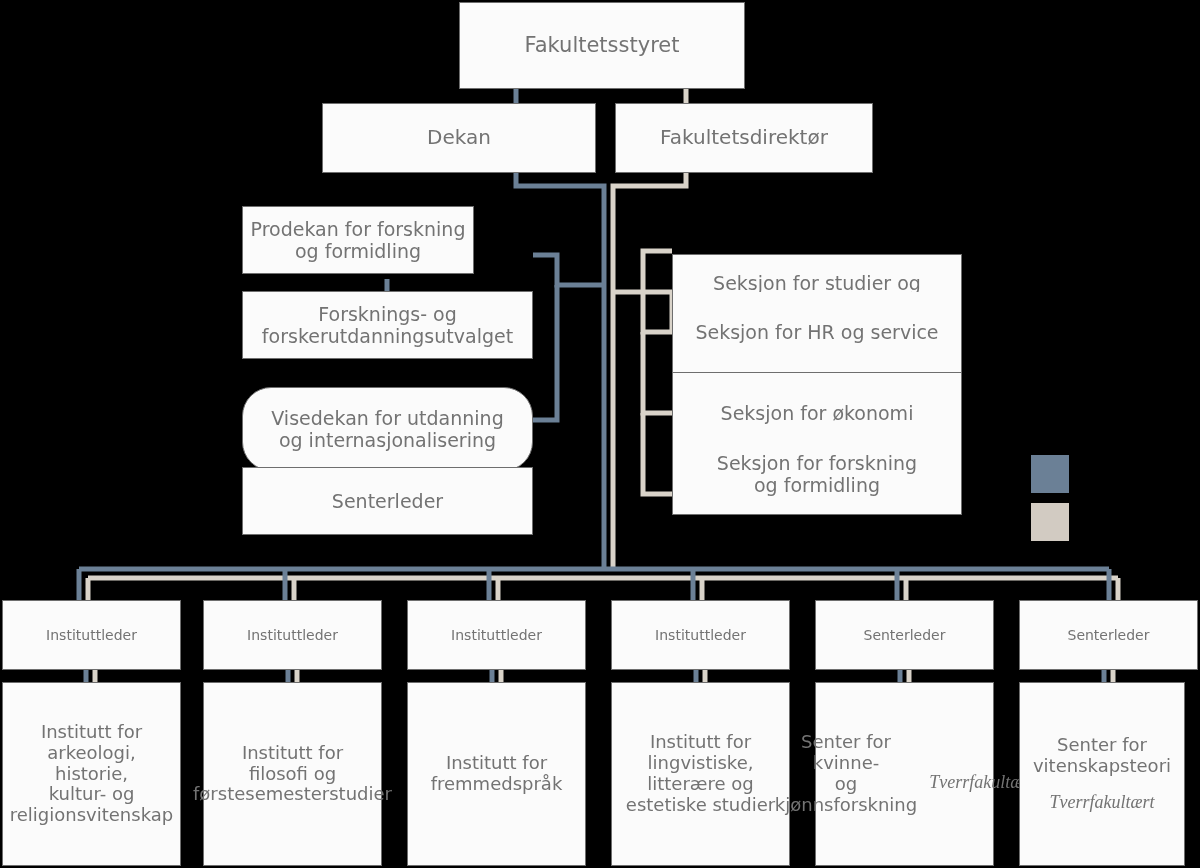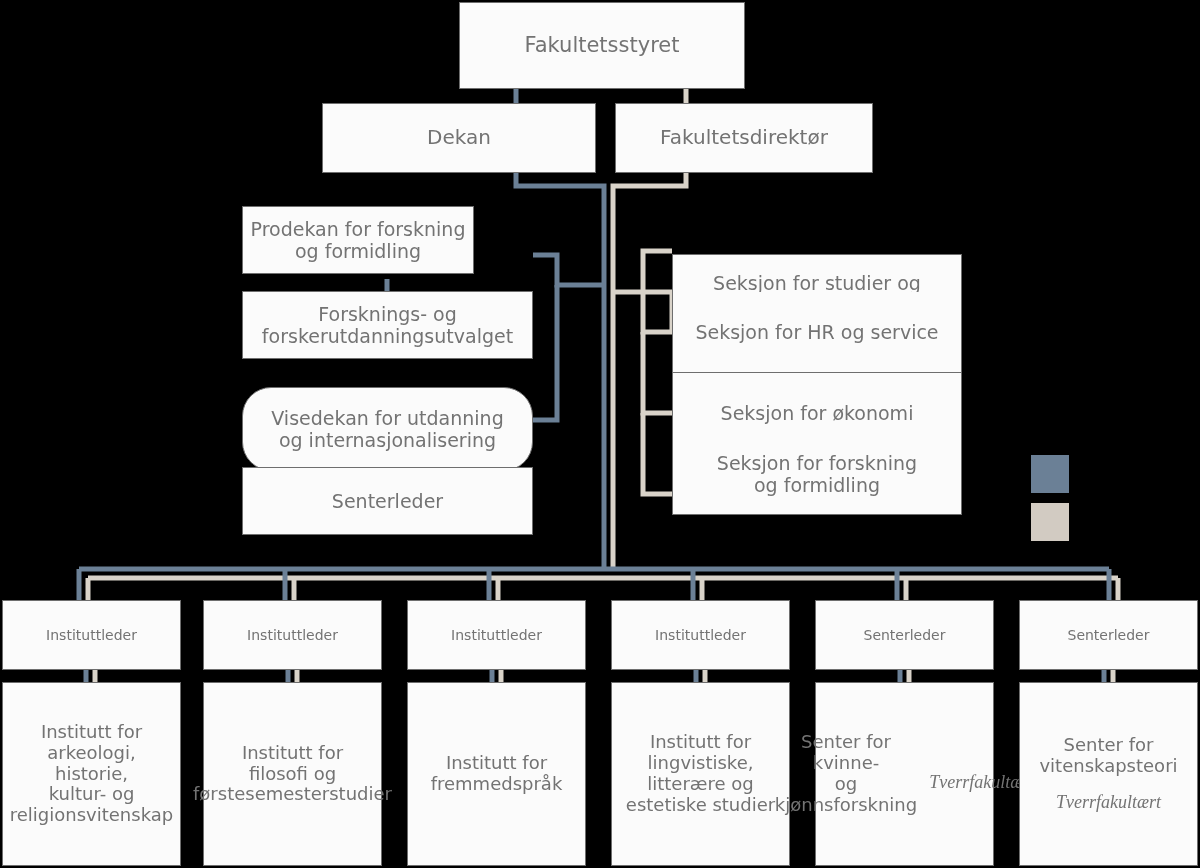--- a/index.html
+++ b/index.html
@@ -215,19 +215,19 @@
     <span class="node-label">Institutt for
 lingvistiske,
 litterære og
 estetiske studier</span>
   </div>
   <div class="node size-unit" style="left:815px; top:682px; width:179px; height:184px; ">
     <span class="node-label">Senter for kvinne-
 og kjønnsforskning</span>
     <span class="node-sub">Tverrfakultært</span>
   </div>
-  <div class="node size-unit" style="left:1019px; top:682px; width:179px; height:184px; flex-direction:column;">
+  <div class="node size-unit" style="left:1019px; top:682px; width:166px; height:184px; flex-direction:column;">
     <span class="node-label">Senter for
 vitenskapsteori</span>
     <span class="node-sub">Tverrfakultært</span>
   </div>
 
 </div>
 
 </body></html>

